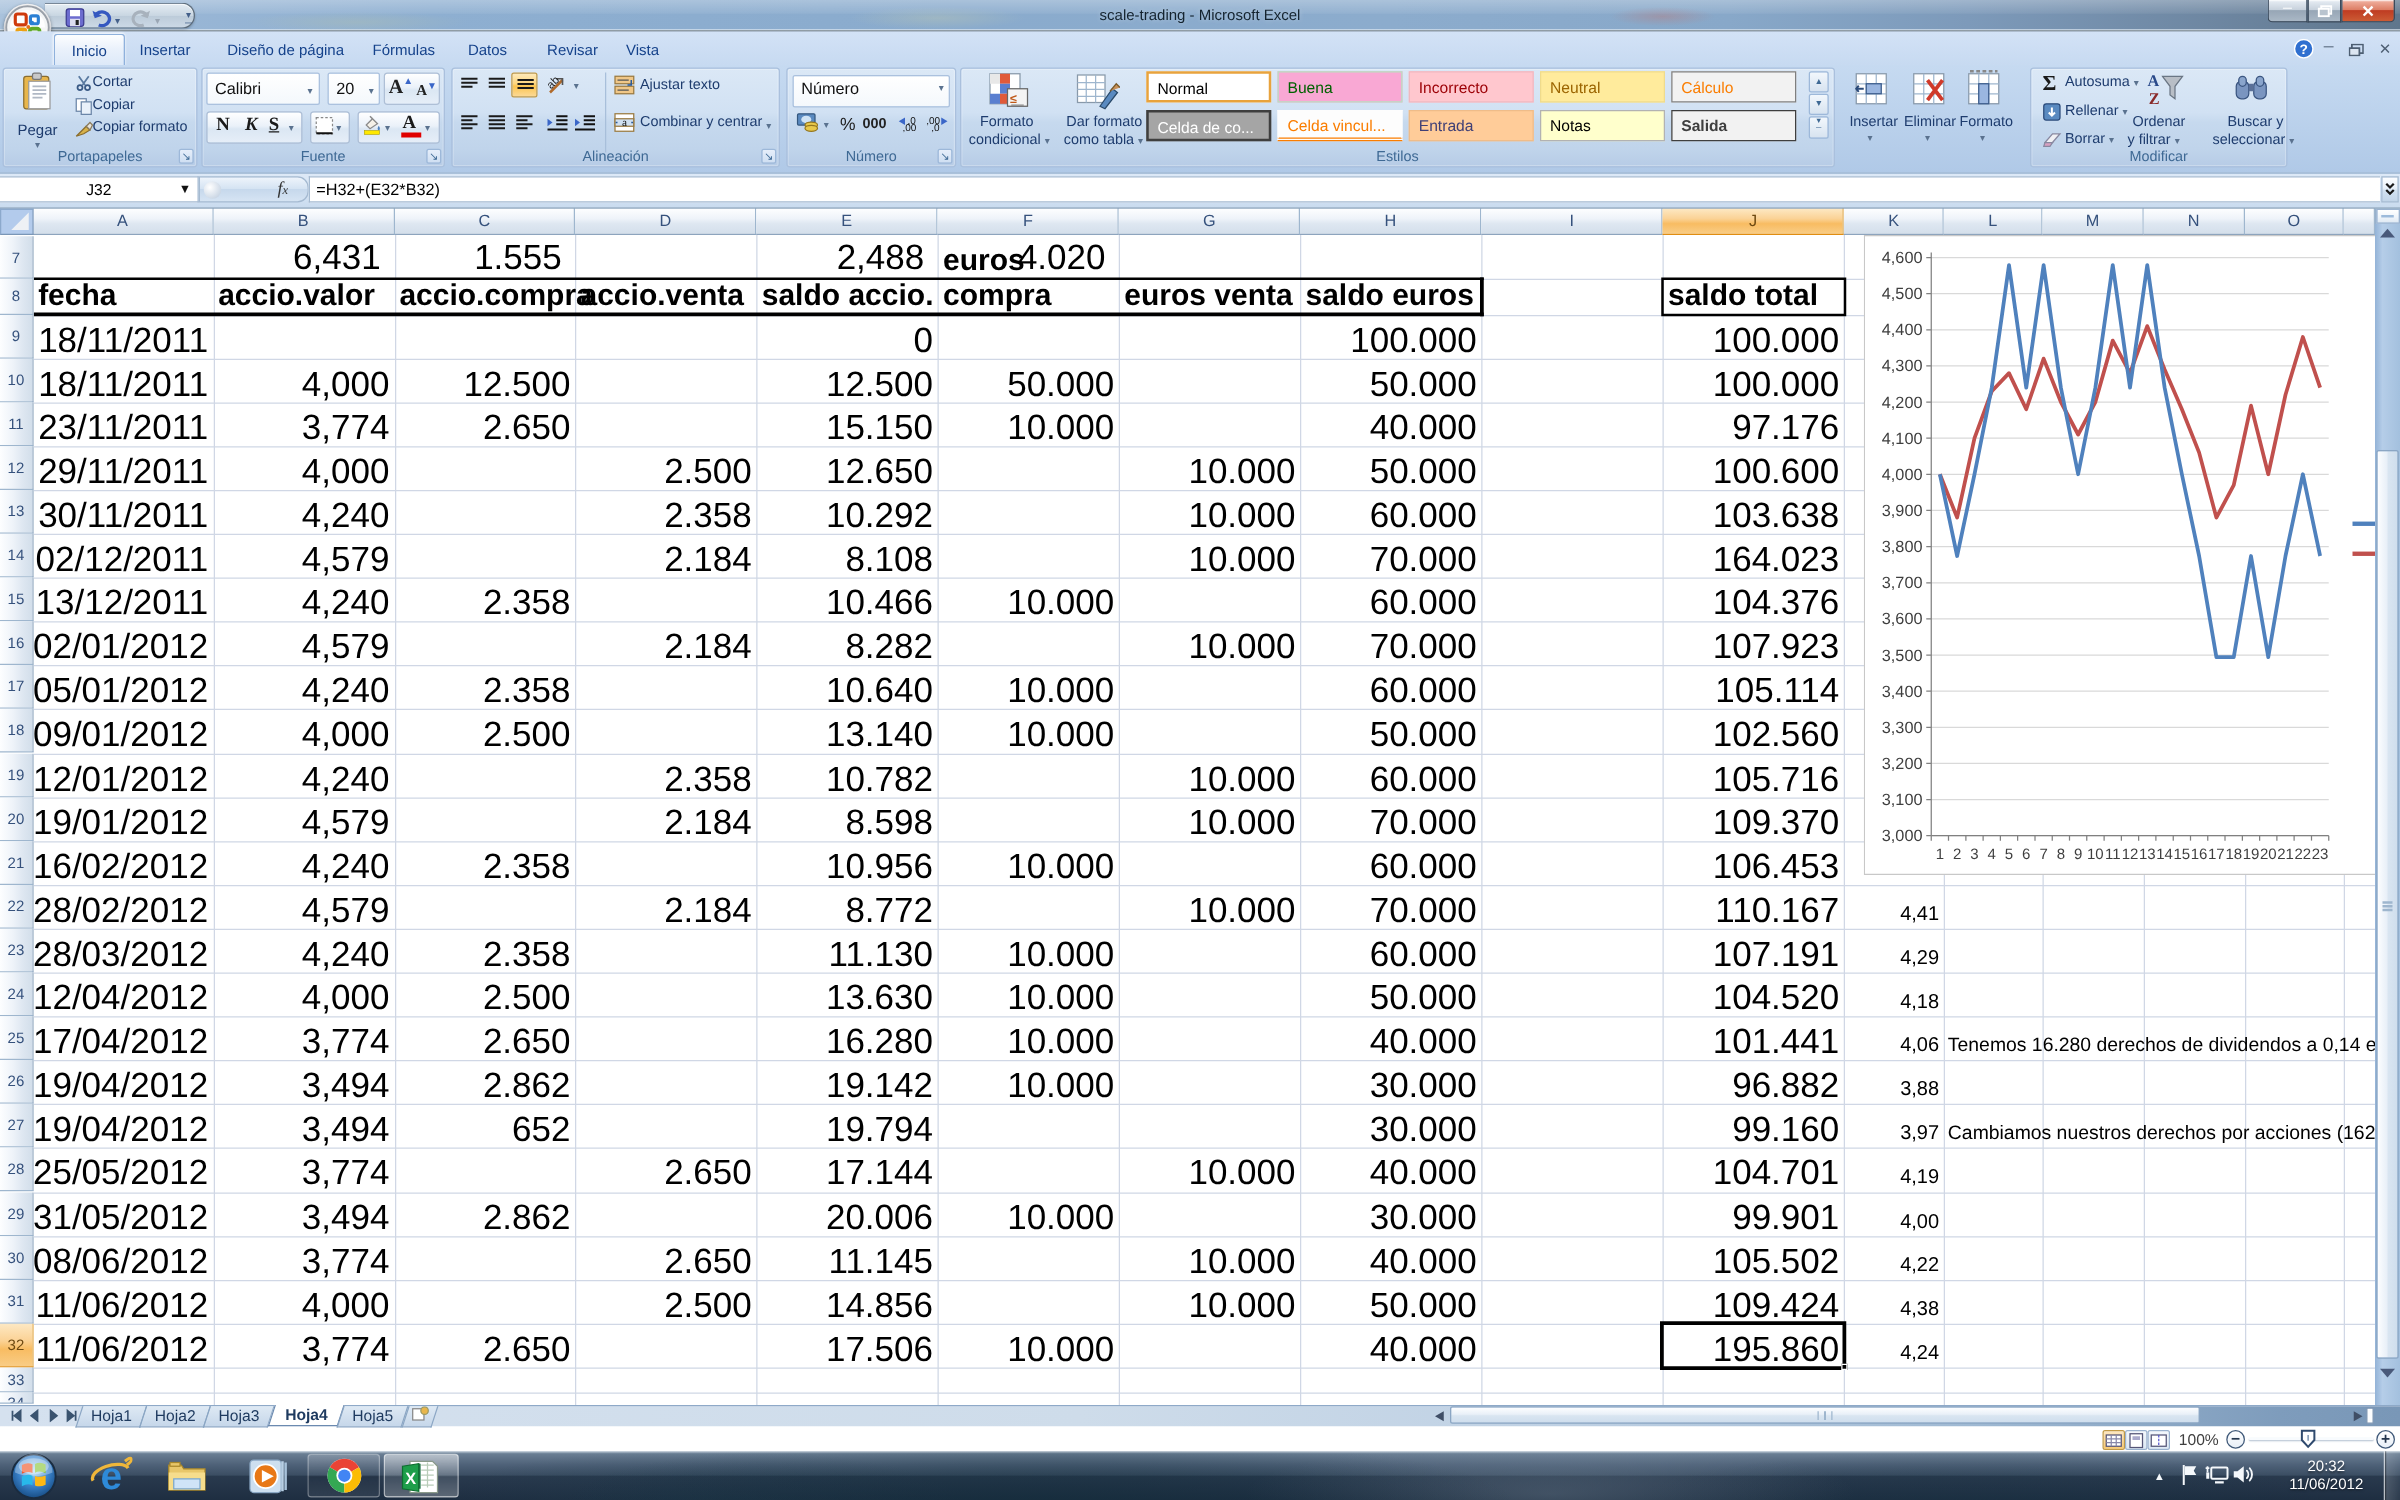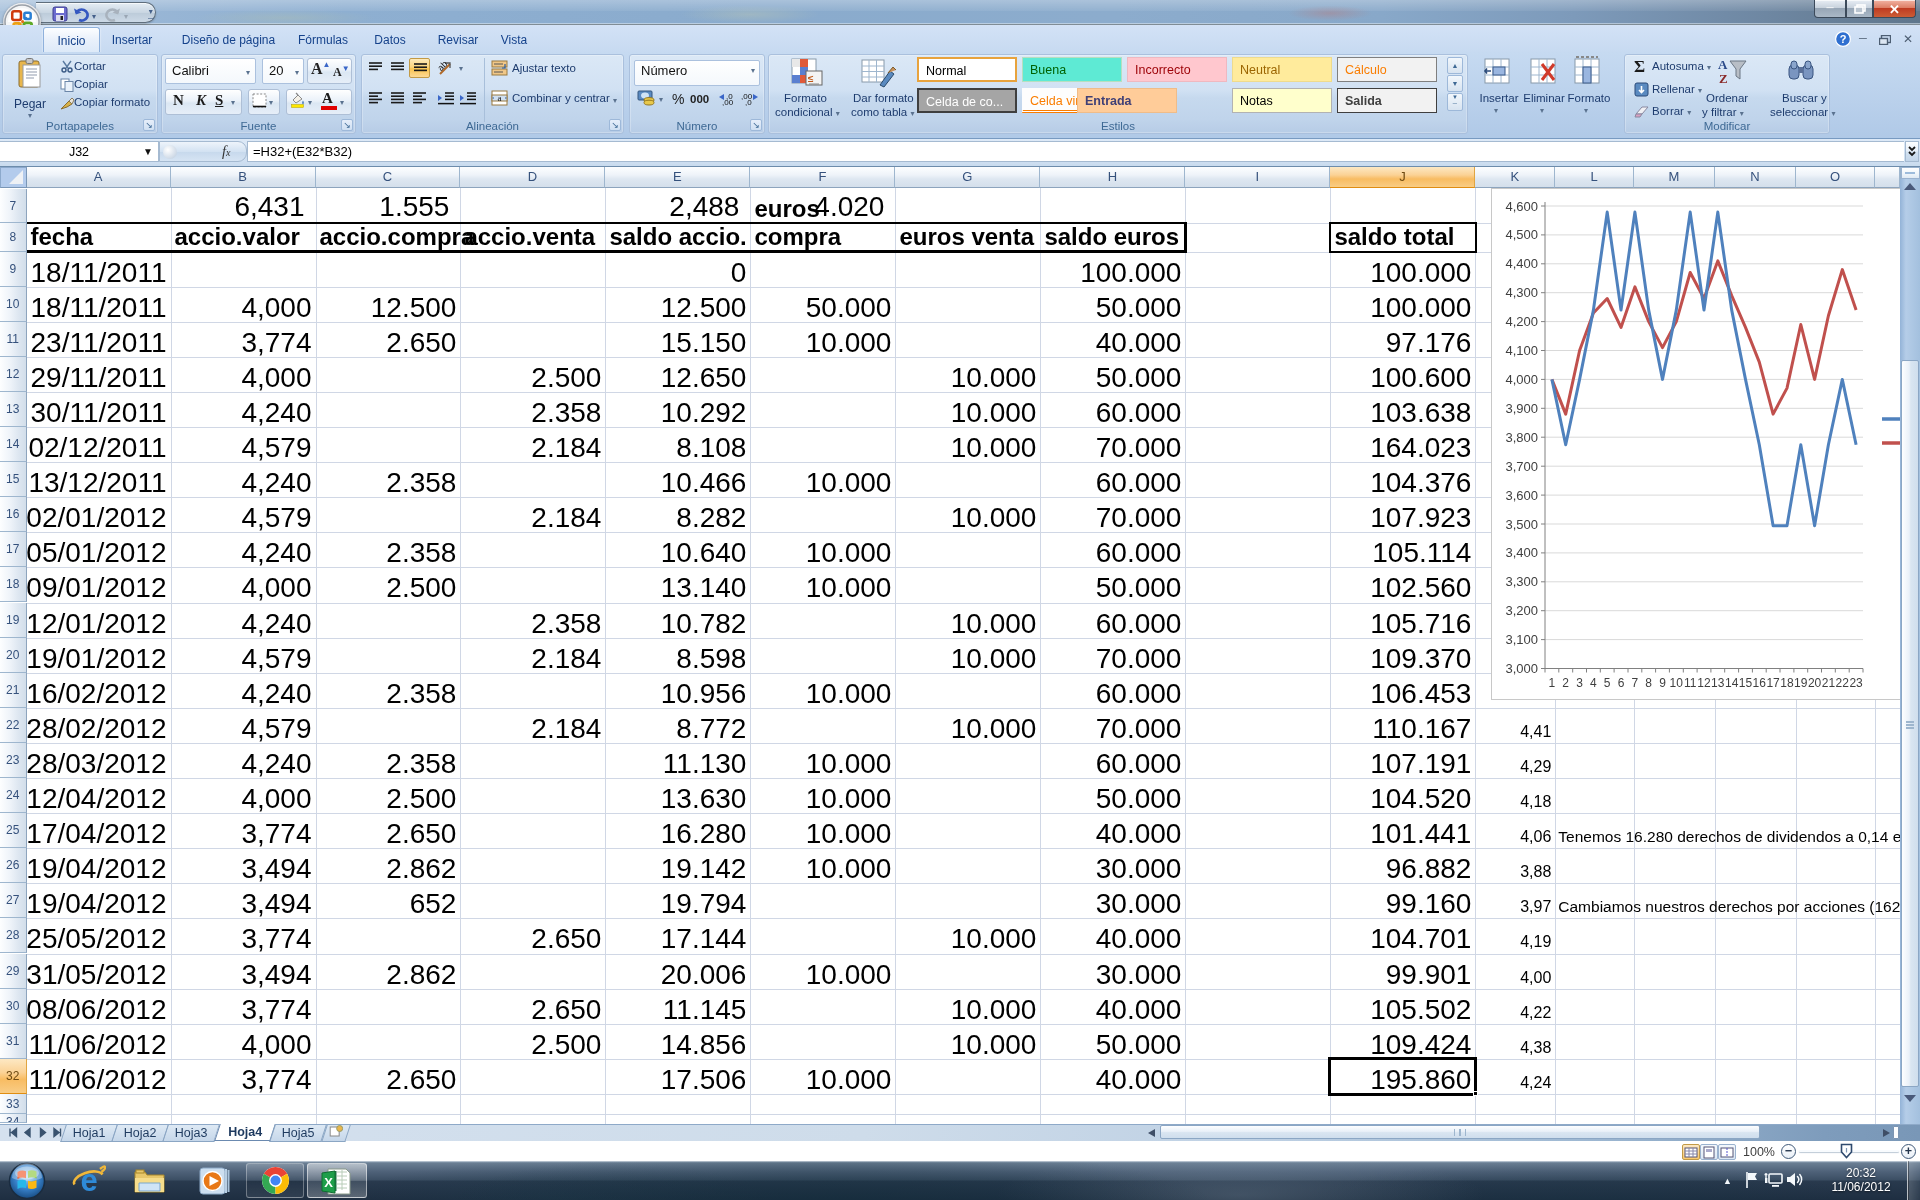--- a/index.html
+++ b/index.html
@@ -87,20 +87,21 @@
 .tbtn.active{background:linear-gradient(#ffffff82,#ffffff38 50%,#ffffff1c 52%,#ffffff45);border-color:#ffffff82}
 .trayicon{position:absolute;color:#f4f8fb;font-size:13px}
 #clock{position:absolute;left:1824px;top:1166px;width:74px;text-align:center;color:#fff;font-size:12px;line-height:14px;text-shadow:0 1px 2px #00000088}
 #showdesk{position:absolute;left:1907px;top:1161px;width:13px;height:39px;background:linear-gradient(to right,#ffffff30,#ffffff10);border-left:1px solid #ffffffaa;box-shadow:inset 1px 0 0 #00000055}
 </style></head><body>
 <div id="root">
 <div id="title" class="ab"></div>
 <div class="ab" style="left:610px;top:0;width:280px;height:24px;background:radial-gradient(ellipse 100px 13px at 50% 60%,#c9cfae52,#c9cfae00 70%)"></div>
     <div class="ab" style="left:150px;top:6px;width:300px;height:18px;background:radial-gradient(ellipse 120px 11px at 45% 65%,#aebfb066,#aebfb000 75%)"></div>
 <div class="ab" style="left:1230px;top:0;width:200px;height:24px;background:radial-gradient(ellipse 60px 11px at 50% 55%,#b9787866,#b9787800 70%)"></div>
+<div id="titletext" class="ab">scale-trading  -  Microsoft Excel</div>
 <div id="wmin" class="ab wbtn">
       <span class="wg" style="font-size:10px;top:40%">─</span>
     </div>
 <div id="wmax" class="ab wbtn">
       <svg class="wg" width="12" height="10" viewBox="0 0 12 10">
         <rect x="3" y="1" width="8" height="6" fill="none" stroke="#fff" stroke-width="1.6"></rect>
         <rect x="1" y="3" width="8" height="6" fill="#b9c4cf" stroke="#fff" stroke-width="1.6"></rect>
       </svg>
     </div>
 <div id="wclose" class="ab wbtn">
@@ -343,27 +344,27 @@
         <line x1="2" y1="20" x2="24" y2="20" stroke="#9eb6ce"></line>
 <line x1="9" y1="3" x2="9" y2="25" stroke="#9eb6ce"></line>
         <line x1="16.5" y1="3" x2="16.5" y2="25" stroke="#9eb6ce"></line>
       </g>
 <path d="M20 28 L30 14 L34 17 L24 30 Z" fill="#5a8ac0" stroke="#2a4a6a"></path>
       <path d="M28 16 L33 10 L36 13" fill="#c8915a" stroke="#7a5a2a"></path>
     </svg>
 <div class="btxt" style="left:853px;top:92px">Dar formato</div>
     <div class="btxt" style="left:851px;top:106px">como tabla <span class="da">▾</span></div>
 <div class="chip ab" style="left:917px;top:57px;background:#fff;color:#000;border:2px solid #e8a33d;">Normal</div>
-<div class="chip ab" style="left:1022px;top:57px;background:#5eead4;color:#006100;border:1px solid #b7dfc0;">Buena</div>
+<div class="chip ab" style="left:1022px;top:57px;background:#f9a8d4;color:#006100;border:1px solid #b7dfc0;">Buena</div>
 <div class="chip ab" style="left:1127px;top:57px;background:#ffc7ce;color:#9c0006;border:1px solid #efb8c0;">Incorrecto</div>
 <div class="chip ab" style="left:1232px;top:57px;background:#ffeb9c;color:#9c6500;border:1px solid #efdb8c;">Neutral</div>
 <div class="chip ab" style="left:1337px;top:57px;background:#f2f2f2;color:#fa7d00;border:1px solid #7f7f7f;">Cálculo</div>
 <div class="chip ab" style="left:917px;top:88px;background:#a5a5a5;color:#ffffff;border:2px double #3f3f3f;">Celda de co...</div>
 <div class="chip ab" style="left:1022px;top:88px;background:#fdfdfd;color:#fa7d00;border:1px solid #fdfdfd;border-bottom:3px double #fa7d00;">Celda vincul...</div>
-<div class="chip ab" style="left:1077px;top:88px;background:#ffcc99;color:#3f3f76;border:1px solid #efbc89;font-weight:bold;">Entrada</div>
+<div class="chip ab" style="left:1127px;top:88px;background:#ffcc99;color:#3f3f76;border:1px solid #efbc89;">Entrada</div>
 <div class="chip ab" style="left:1232px;top:88px;background:#ffffcc;color:#000000;border:1px solid #b2b2b2;">Notas</div>
 <div class="chip ab" style="left:1337px;top:88px;background:#f2f2f2;color:#3f3f3f;border:1px solid #3f3f3f;font-weight:bold;">Salida</div>
 <div class="ab" style="left:1447px;top:57px;width:16px;height:56px">
 <div style="height:17px;border:1px solid #9db8d9;border-radius:2px;background:linear-gradient(#f2f7fc,#d7e3f0);text-align:center;font-size:7px;color:#3e6994;line-height:15px">▲</div>
 <div style="height:17px;border:1px solid #9db8d9;border-radius:2px;background:linear-gradient(#f2f7fc,#d7e3f0);text-align:center;font-size:7px;color:#3e6994;line-height:15px;margin-top:1px">▼</div>
 <div style="height:18px;border:1px solid #9db8d9;border-radius:2px;background:linear-gradient(#f2f7fc,#d7e3f0);text-align:center;font-size:6px;color:#3e6994;line-height:6px;margin-top:1px">▼<br>─</div>
     </div>
 <svg class="ab" style="left:1482px;top:56px" width="30" height="30" viewBox="0 0 30 30">
 <rect x="3" y="3" width="24" height="24" fill="#fff" stroke="#8899aa"></rect>
 <line x1="3" y1="11" x2="27" y2="11" stroke="#9eb6ce"></line>

